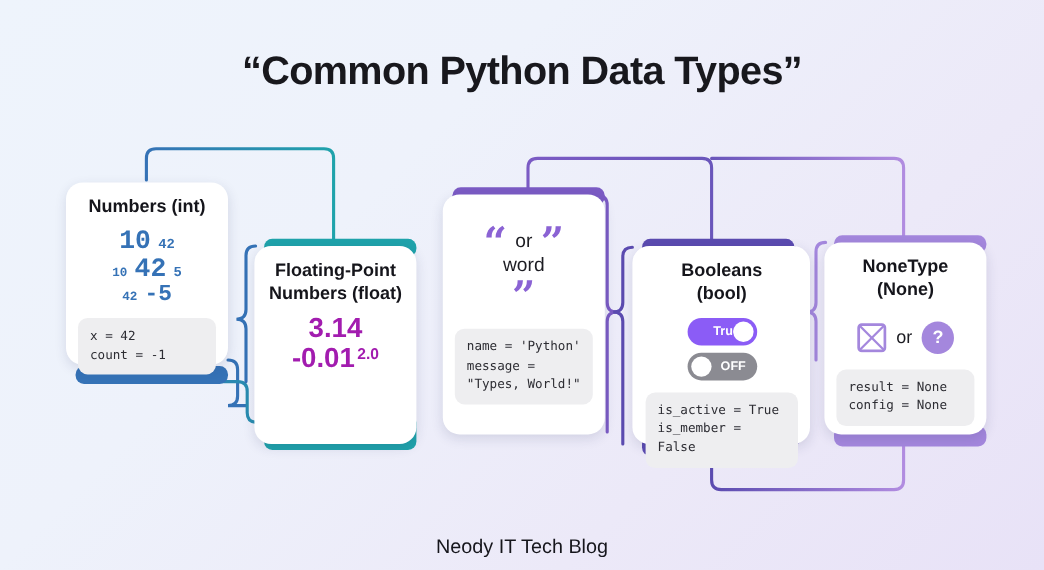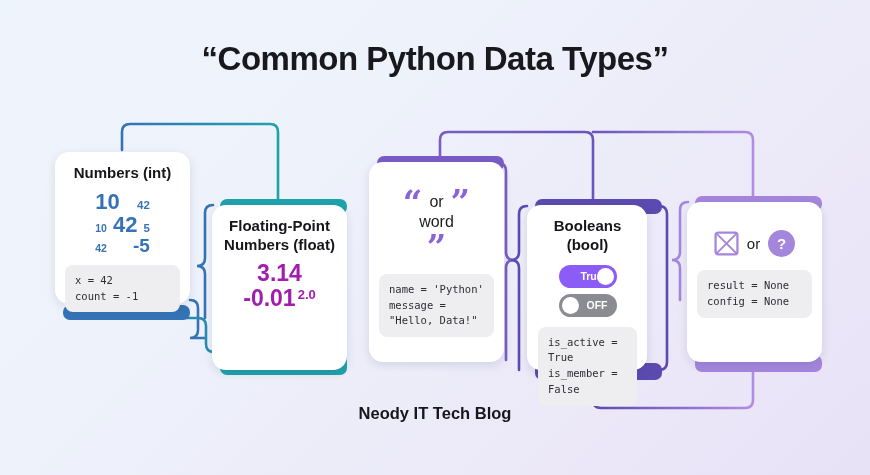--- a/index.html
+++ b/index.html
@@ -20,24 +20,24 @@
     text-align: center;
     font-size: 33px;
     font-weight: bold;
     letter-spacing: -0.5px;
     color: #18181d;
   }
 
   
   .footer {
     position: absolute;
-    top: 404px; left: 0; width: 870px;
+    top: 447px; left: 0; width: 870px;
     text-align: center;
     font-size: 16.5px;
-    font-weight: bold;
+    font-weight: normal;
     color: #16161c;
   }
 
   
   #wires { position: absolute; inset: 0; width: 870px; height: 475px; }
 
   
   .card {
     position: absolute;
     background: #ffffff;
@@ -71,21 +71,21 @@
     color: #2d2d33;
     line-height: 1.5;
     padding: 8px 10px;
     width: 100%;
     white-space: pre-wrap;
     word-break: break-word;
   }
 
   
   .intviz { color: #3572b6; font-weight: bold; text-align: center; }
-  .intviz .r { display: flex; align-items: baseline; justify-content: space-between; gap: 6px; line-height: 1.05; }
+  .intviz .r { display: flex; align-items: baseline; justify-content: center; gap: 6px; line-height: 1.05; font-family: Liberation Mono, monospace; }
   .s-xl { font-size: 22px; }
   .s-lg { font-size: 19px; }
   .s-sm { font-size: 11.5px; }
   .s-xs { font-size: 10.5px; }
 
   
   .floatviz { color: #a21caf; font-weight: bold; text-align: center; }
   .floatviz .r { display: flex; align-items: baseline; justify-content: center; gap: 2px; line-height: 1.1; }
   .f-xl { font-size: 23px; }
   .f-sm { font-size: 13px; }
@@ -223,26 +223,26 @@
         <span class="qmark">“</span>
         <span class="w">or</span>
         <span class="qmark">”</span>
       </div>
       <div class="row" style="margin-top:2px;flex-direction:column;">
         <span class="w">word</span>
         <span class="qmark">”</span>
       </div>
     </div>
     <div class="code" style="margin-top:16px;">name = 'Python'
-message = "Hello, Data!"</div>
+message = "Types, World!"</div>
   </div>
 
   <div class="accent" style="left:535px; top:199px; width:127px; height:15px; background:#5b4bb0;"></div>
   <div class="accent" style="left:535px; top:363px; width:127px; height:17px; background:#5b4bb0;"></div>
-  <div class="card" style="left:527px; top:205px; width:120px; height:165px;padding-left:11px;">
+  <div class="card" style="left:527px; top:205px; width:148px; height:165px;padding-left:11px;">
     <div class="card-title">
       <span>Booleans</span><br>
       <span>(bool)</span>
     </div>
     <div style="margin-top:10px; display:flex; flex-direction:column; gap:6px; align-items:center;">
       <div class="toggle on">
         <span class="lbl">True</span>
         <span class="knob"></span>
       </div>
       <div class="toggle off">
@@ -250,20 +250,24 @@
         <span class="knob"></span>
       </div>
     </div>
     <div class="code" style="margin-top:10px;">is_active = True
 is_member = False</div>
   </div>
 
   <div class="accent" style="left:695px; top:196px; width:127px; height:15px; background:#a487dd;"></div>
   <div class="accent" style="left:695px; top:355px; width:127px; height:17px; background:#a487dd;"></div>
   <div class="card" style="left:687px; top:202px; width:135px; height:160px;">
+    <div class="card-title">
+      <span>NoneType</span><br>
+      <span>(None)</span>
+    </div>
     <div class="noneviz" style="margin-top:16px;">
       <svg class="nonebox" viewBox="0 0 24 24">
         <rect x="1.5" y="1.5" width="21" height="21" rx="2.5" fill="none" stroke="#a487dd" stroke-width="2.2"></rect>
         <line x1="2.5" y1="2.5" x2="21.5" y2="21.5" stroke="#a487dd" stroke-width="1.8"></line>
         <line x1="21.5" y1="2.5" x2="2.5" y2="21.5" stroke="#a487dd" stroke-width="1.8"></line>
       </svg>
       <span class="noneor">or</span>
       <span class="qcircle">?</span>
     </div>
     <div class="code" style="margin-top:13px;">result = None

